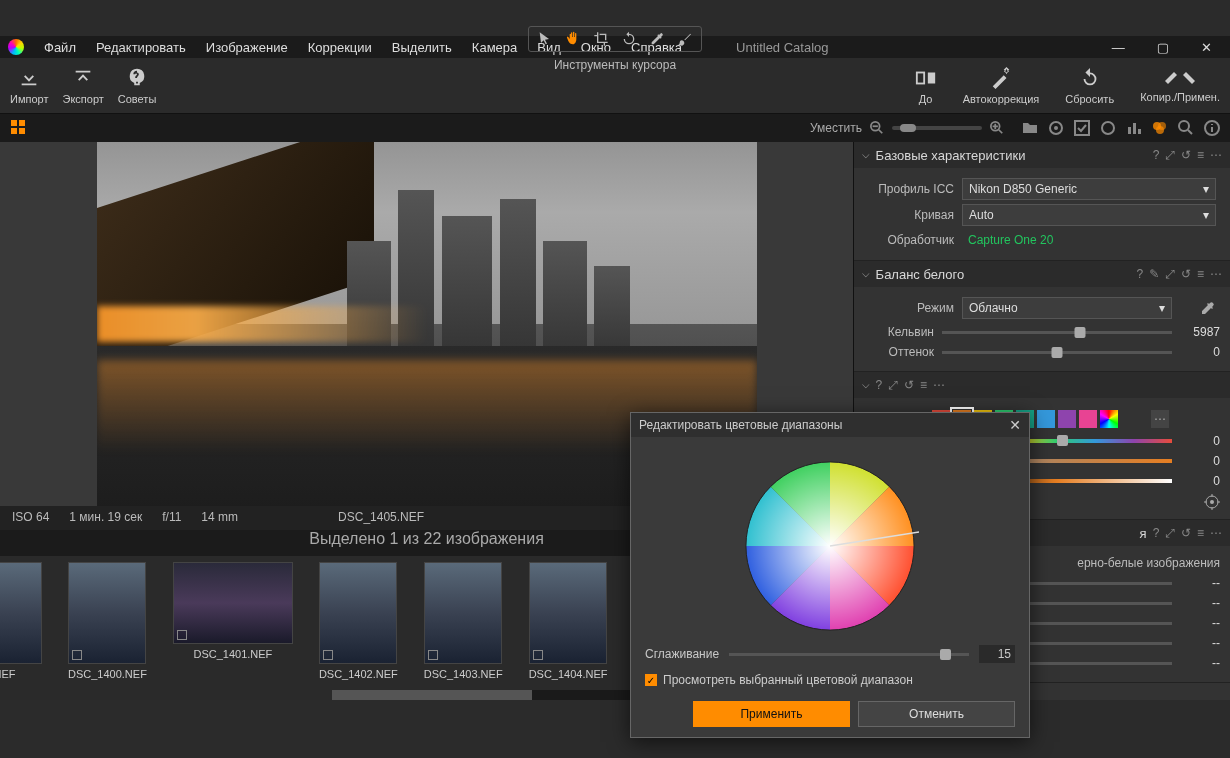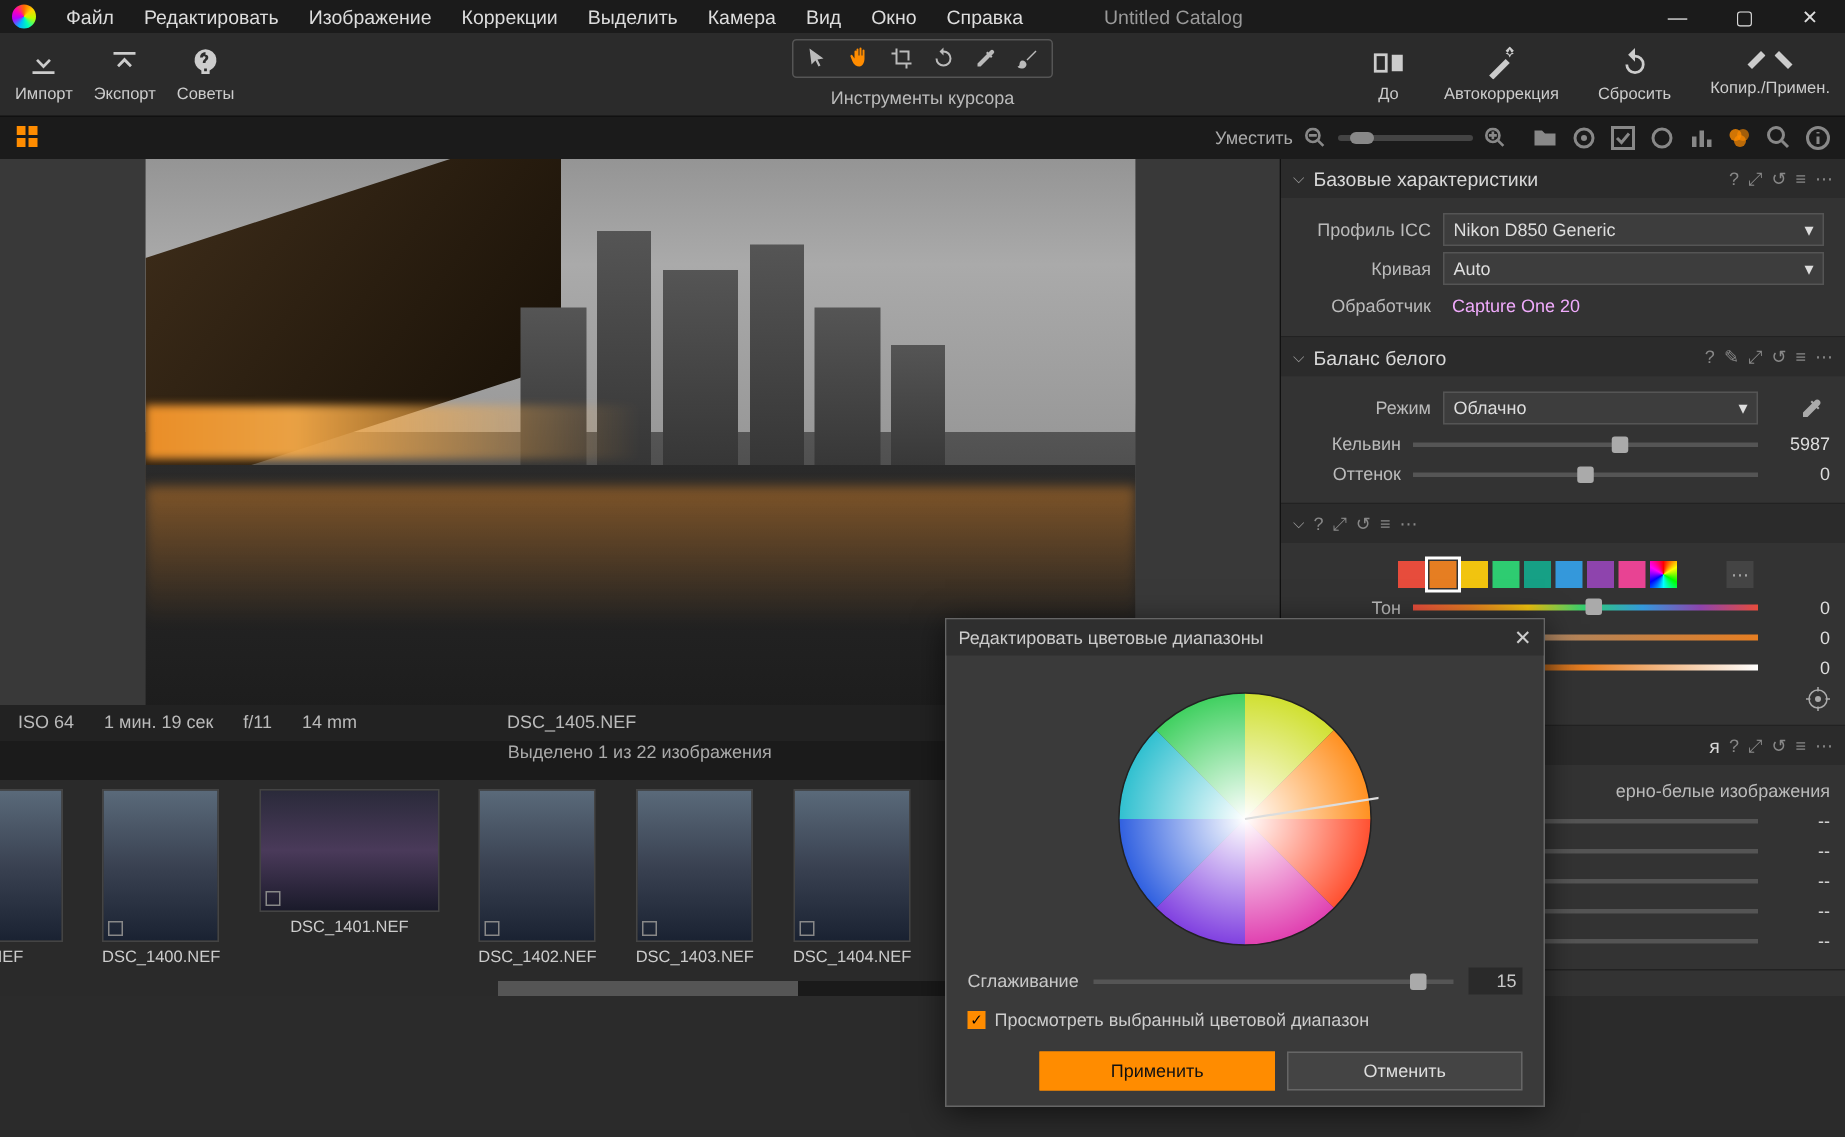--- a/index.html
+++ b/index.html
@@ -1,30 +1,30 @@
 <!DOCTYPE html>
 <html><head>
 <meta charset="utf-8">
 <style>
 * { margin: 0; padding: 0; box-sizing: border-box; font-family: Arial, sans-serif; -webkit-font-smoothing: antialiased; }
 body { background: #2b2b2b; color: #c8c8c8; font-size: 12px; overflow: hidden; width: 1230px; height: 758px; position: relative; user-select: none; }
-.menubar { height: 22px; background: #1b1b1b; display: flex; align-items: center; padding: 0 8px; gap: 0; }
+.menubar { height: 22px; background: #1b1b1b; display: flex; align-items: center; padding: 0 8px; gap: 0; margin-top: 36px; }
 .logo { width: 16px; height: 16px; border-radius: 50%; background: conic-gradient(#ff6b00,#ffd400,#b6ff00,#00ffb6,#00b6ff,#b600ff,#ff00b6,#ff6b00); margin-right: 10px; }
 .menubar span { padding: 3px 10px; color: #ddd; font-size: 13px; cursor: default; }
 .menubar .title { margin-left: 34px; color: #999; }
 .win-controls { margin-left: auto; display: flex; gap: 12px; color: #bbb; font-size: 14px; }
 .toolbar { height: 56px; background: #2b2b2b; border-bottom: 1px solid #111; display: flex; align-items: center; padding: 0 10px; }
 .tool-group { display: flex; gap: 14px; align-items: flex-start; }
 .tool-btn { display: flex; flex-direction: column; align-items: center; gap: 4px; font-size: 11px; color: #ccc; cursor: pointer; }
 .tool-btn svg { width: 22px; height: 22px; fill: #ccc; }
 .cursor-tools { position: absolute; left: 50%; transform: translateX(-50%); top: 26px; display:flex; flex-direction:column; align-items:center; gap:6px;}
 .cursor-row { display:flex; border:1px solid #555; border-radius:3px; padding:4px 8px; gap:12px; align-items:center;}
 .cursor-row svg{width:16px;height:16px;fill:#bbb;}
 .cursor-row .active{fill:#ff8c00;}
-.right-tools { margin-left: auto; display:flex; gap:26px; align-items:flex-start;}
+.right-tools { margin-left: auto; display:flex; gap:26px; align-items:center;}
 .viewer-bar { height:28px; background:#1b1b1b; display:flex; align-items:center; padding:0 10px; gap:10px;}
 .viewer-tabs { display:flex; gap:6px; }
 .vt { width:18px;height:18px; display:flex;align-items:center;justify-content:center; }
 .vt svg{width:16px;height:16px;fill:#888;}
 .vt.active svg{fill:#ff8c00;}
 .zoom-area{margin-left:auto;display:flex;align-items:center;gap:8px;color:#aaa;font-size:12px;}
 .zoom-slider{width:90px;height:4px;background:#444;border-radius:2px;position:relative;}
 .zoom-slider::after{content:'';position:absolute;width:16px;height:8px;background:#888;border-radius:4px;left:8px;top:-2px;}
 .tool-tabs{display:flex;gap:10px;margin-left:8px;}
 .tool-tabs svg{width:16px;height:16px;fill:#888;cursor:pointer;}
@@ -42,21 +42,21 @@
 .b4{left:42%;width:10%;height:95%;}
 .b5{left:54%;width:12%;height:70%;}
 .b6{left:68%;width:10%;height:55%;}
 .bridge{position:absolute;left:0;top:24%;width:42%;height:36%;background:linear-gradient(135deg,#3a2a18,#1a1208);transform:skewY(-18deg);transform-origin:left top;}
 .lights{position:absolute;left:0;top:46%;width:50%;height:8%;background:linear-gradient(90deg,#ff9a2a,#ffb04a 30%,transparent);filter:blur(3px);opacity:.9;}
 .water{position:absolute;left:0;top:55%;right:0;bottom:0;background:linear-gradient(180deg,#2a2a2a,#1a1a1a);}
 .reflect{position:absolute;left:0;top:58%;right:0;height:30%;background:linear-gradient(180deg,rgba(255,150,40,.4),transparent 70%);filter:blur(4px);}
 .info-bar{height:24px;padding:4px 12px;color:#bbb;font-size:12px;display:flex;gap:20px;}
 .browser-bar{height:26px;background:#1b1b1b;display:flex;align-items:flex-end;padding:0 8px;gap:10px;flex-direction:column;}
 .sort-sel{background:#333;border:1px solid #555;color:#ccc;padding:2px 6px;font-size:11px;width:130px;}
-.sel-label{color:#aaa;font-size:12px;position:absolute;left:50%;transform:translateX(-50%);}
+.sel-label{color:#aaa;font-size:16px;position:absolute;left:50%;transform:translateX(-50%);}
 .filmstrip{height:144px;background:#2a2a2a;display:flex;align-items:flex-start;padding:6px 4px;gap:26px;overflow:hidden;position:relative;}
 .thumb{display:flex;flex-direction:column;align-items:center;gap:4px;}
 .thumb .img{width:78px;height:102px;background:linear-gradient(180deg,#5a6a7a 0%,#3a4252 50%,#1a2232 100%);position:relative;border:1px solid #444;}
 .thumb.wide .img{width:120px;height:82px;background:linear-gradient(180deg,#2a2a3a,#4a3a5a,#1a1a2a);}
 .thumb.sel .img{outline:2px solid #fff;}
 .thumb .chk{position:absolute;bottom:3px;left:3px;width:10px;height:10px;border:1px solid #888;}
 .thumb .name{font-size:11px;color:#ccc;}
 .side-panel{width:377px;background:#333;border-left:1px solid #111;overflow-y:auto;font-size:12px;}
 .panel-section{border-bottom:1px solid #222;}
 .panel-header{height:26px;background:#2b2b2b;display:flex;align-items:center;padding:0 8px;gap:6px;cursor:pointer;}
@@ -376,21 +376,21 @@
           </div>
         <div class="row-f">
             <span class="lbl">Кривая</span>
             <div class="sel-f">
               <span>Auto</span>
               <span>▾</span>
             </div>
           </div>
         <div class="row-f">
             <span class="lbl">Обработчик</span>
-            <span style="padding:3px 6px;color:#f0abfc;">Capture One 20</span>
+            <span style="padding:3px 6px;color:#22c55e;">Capture One 20</span>
           </div>
       </div>
     </div>
 
     <div class="panel-section">
       <div class="panel-header">
           <span class="chev">⌵</span>
           <span class="ttl">Баланс белого</span>
           <span class="acts">
             <span>?</span>

